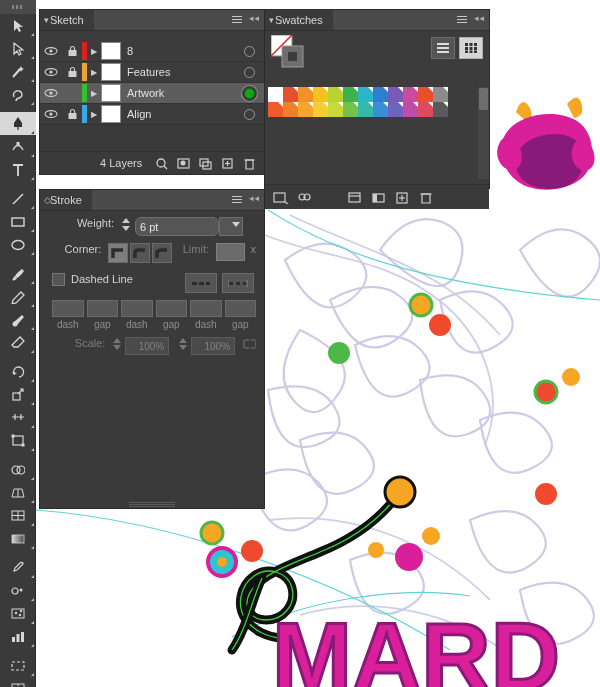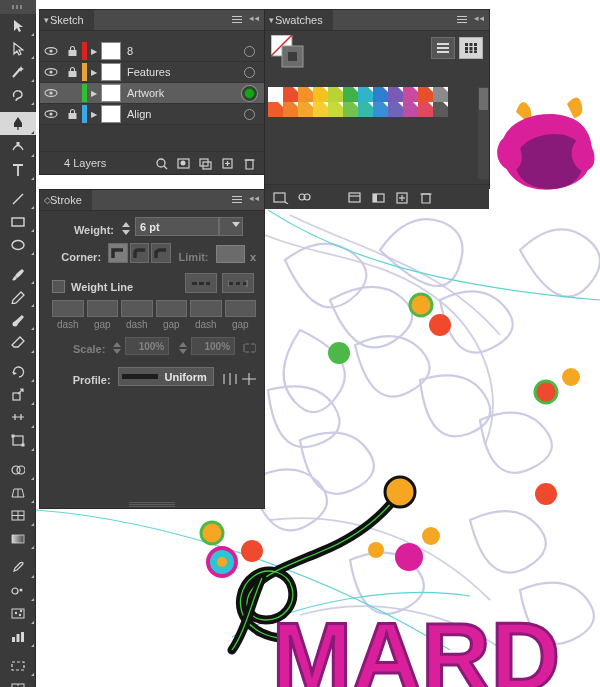--- a/index.html
+++ b/index.html
@@ -49,42 +49,42 @@
   .lcell-lock{width:20px;display:flex;justify-content:center;align-items:center;}
   .lcell-color{width:5px;height:18px;}
   .lcell-tri{width:14px;display:flex;justify-content:center;align-items:center;color:#cfcfcf;font-size:8px;}
   .lcell-thumb{width:18px;height:16px;background:#fff;border:1px solid #888;margin-right:6px;}
   .lcell-name{flex:1;color:#e0e0e0;font-size:11px;}
   .lcell-target{width:30px;display:flex;justify-content:center;align-items:center;}
   .target-o{width:9px;height:9px;border-radius:50%;border:1px solid #9a9a9a;}
   .target-o.filled{background:#19a319;border-color:#0c6b0c;box-shadow:0 0 0 2px #3c3c3c,0 0 0 3px #8f8f8f;}
   .layers-foot{height:22px;display:flex;align-items:center;position:absolute;bottom:0;left:0;right:0;
                background:#3a3a3a;border-top:1px solid #303030;}
-  .layers-foot .cnt{padding-left:24px;font-size:11px;color:#d8d8d8;}
+  .layers-foot .cnt{padding-left:24px;font-size:11px;color:#d8d8d8;margin-left:36px;}
   .foot-icons{margin-left:auto;display:flex;gap:9px;padding-right:8px;align-items:center;}
 
   
   #swatches{left:265px;top:10px;width:224px;height:178px;}
   .sw-body{background:#3c3c3c;position:relative;height:100%;}
   .sw-toprow{height:40px;position:relative;}
   .sw-list{position:absolute;left:0;right:0;top:56px;bottom:30px;background:#3c3c3c;}
   .sw-strip{display:flex;height:15px;margin-left:3px;}
   .sw-strip .sw{width:15px;height:15px;position:relative;}
   .sw .tri{position:absolute;right:0;top:0;width:0;height:0;
            border-left:5px solid transparent;border-top:5px solid #fff;}
   .sw-foot{position:absolute;left:0;right:0;bottom:0;height:24px;display:flex;align-items:center;
            border-top:1px solid #303030;background:#3a3a3a;}
   .sw-foot .ic{margin-left:8px;display:flex;align-items:center;color:#cfcfcf;}
   .sw-scroll{position:absolute;right:0;top:56px;bottom:30px;width:11px;background:#464646;}
   .sw-scroll .thumb{position:absolute;left:1px;top:1px;width:9px;height:22px;background:#6e6e6e;border-radius:1px;}
 
   
   #stroke{left:40px;top:190px;width:224px;height:318px;}
   .stroke-body{padding:6px 8px 8px 8px;}
-  .srow{display:flex;align-items:flex-end;margin-bottom:7px;font-weight:bold;}
+  .srow{display:flex;align-items:flex-start;margin-bottom:7px;}
   .slabel{width:66px;text-align:right;padding-right:7px;color:#cfcfcf;font-size:11px;}
   .slabel.dim{color:#7e7e7e;}
   .combo{height:17px;background:#555;border:1px solid #6d6d6d;display:flex;align-items:center;
          color:#e6e6e6;font-size:11px;padding:0 4px;position:relative;}
   .combo .arrow{position:absolute;right:2px;top:4px;width:0;height:0;
       border-left:4px solid transparent;border-right:4px solid transparent;border-top:5px solid #d0d0d0;}
   .btn{width:22px;height:18px;background:#555;border:1px solid #6b6b6b;margin-right:2px;
        display:flex;align-items:center;justify-content:center;}
   .btn.on{background:#7d7d7d;}
   .btn.dim{background:#4a4a4a;border-color:#5a5a5a;}
@@ -710,21 +710,21 @@
     <span class="tb-arrows">◂◂</span>
   </div>
   <div class="stroke-body">
 
     <div class="srow">
       <span class="slabel">Weight:</span>
       <svg width="11" height="15" style="margin-right:3px;">
         <polygon points="5,1 9,6 1,6" fill="#c9c9c9"></polygon>
           <polygon points="5,14 9,9 1,9" fill="#c9c9c9"></polygon>
         </svg>
-      <div class="combo" style="width:74px;">
+      <div class="combo" style="width:74px;border-radius:6px;">
         <span>6 pt</span>
       </div>
       <div class="combo" style="width:14px;margin-left:0;">
           <span class="arrow"></span>
         </div>
     </div>
 
 
     <div class="srow">
       <span class="slabel">Corner:</span>
@@ -744,21 +744,21 @@
           </svg>
         </div>
       <span class="slabel dim" style="width:44px;">Limit:</span>
       <div class="limitfield"></div>
       <span style="margin-left:5px;color:#8d8d8d;">x</span>
     </div>
 
 
     <div class="srow" style="margin-top:10px;">
       <div class="chk" style="margin-left:4px;"></div>
-      <span>Weight Line</span>
+      <span>Dashed Line</span>
       <div style="margin-left:auto;display:flex;gap:3px;">
         <div class="btn" style="width:30px;">
           <svg width="20" height="9">
               <g fill="#2c2c2c">
                 <rect x="1" y="3" width="5" height="3"></rect>
                 <rect x="8" y="3" width="5" height="3"></rect>
                 <rect x="15" y="3" width="4" height="3"></rect>
               </g>
             </svg>
           </div>
@@ -807,35 +807,19 @@
         </svg>
       <div class="numfield">
         <span>100%</span>
         </div>
       <svg width="16" height="14" style="margin-left:7px;">
         <path d="M3 3 h4 M3 11 h4 M9 3 h4 M9 11 h4 M2 3 v8 M14 3 v8" stroke="#767676" stroke-width="1.1" fill="none"></path>
         </svg>
     </div>
 
 
-    <div class="srow" style="margin-top:12px;margin-bottom:0;">
-      <span class="slabel">Profile:</span>
-      <div class="profile">
-        <svg width="38" height="9" style="margin-right:5px;">
-            <rect x="0" y="2" width="36" height="5" fill="#1d1d1d"></rect>
-          </svg>
-        <span>Uniform</span>
-        <span class="arrow" style="right:3px;top:5px;"></span>
-      </div>
-      <svg width="16" height="14" style="margin-left:8px;">
-        <path d="M2 2 l0 10 M8 1 l0 12 M14 2 l0 10" stroke="#cfcfcf" stroke-width="1.1"></path>
-        </svg>
-      <svg width="16" height="14" style="margin-left:4px;">
-        <path d="M1 7 h14 M8 1 v12" stroke="#cfcfcf" stroke-width="1.1"></path>
-        </svg>
-    </div>
   </div>
   <div class="grip">
       <i></i>
       <i></i>
       <i></i>
     </div>
 </div>
 
 </body></html>

